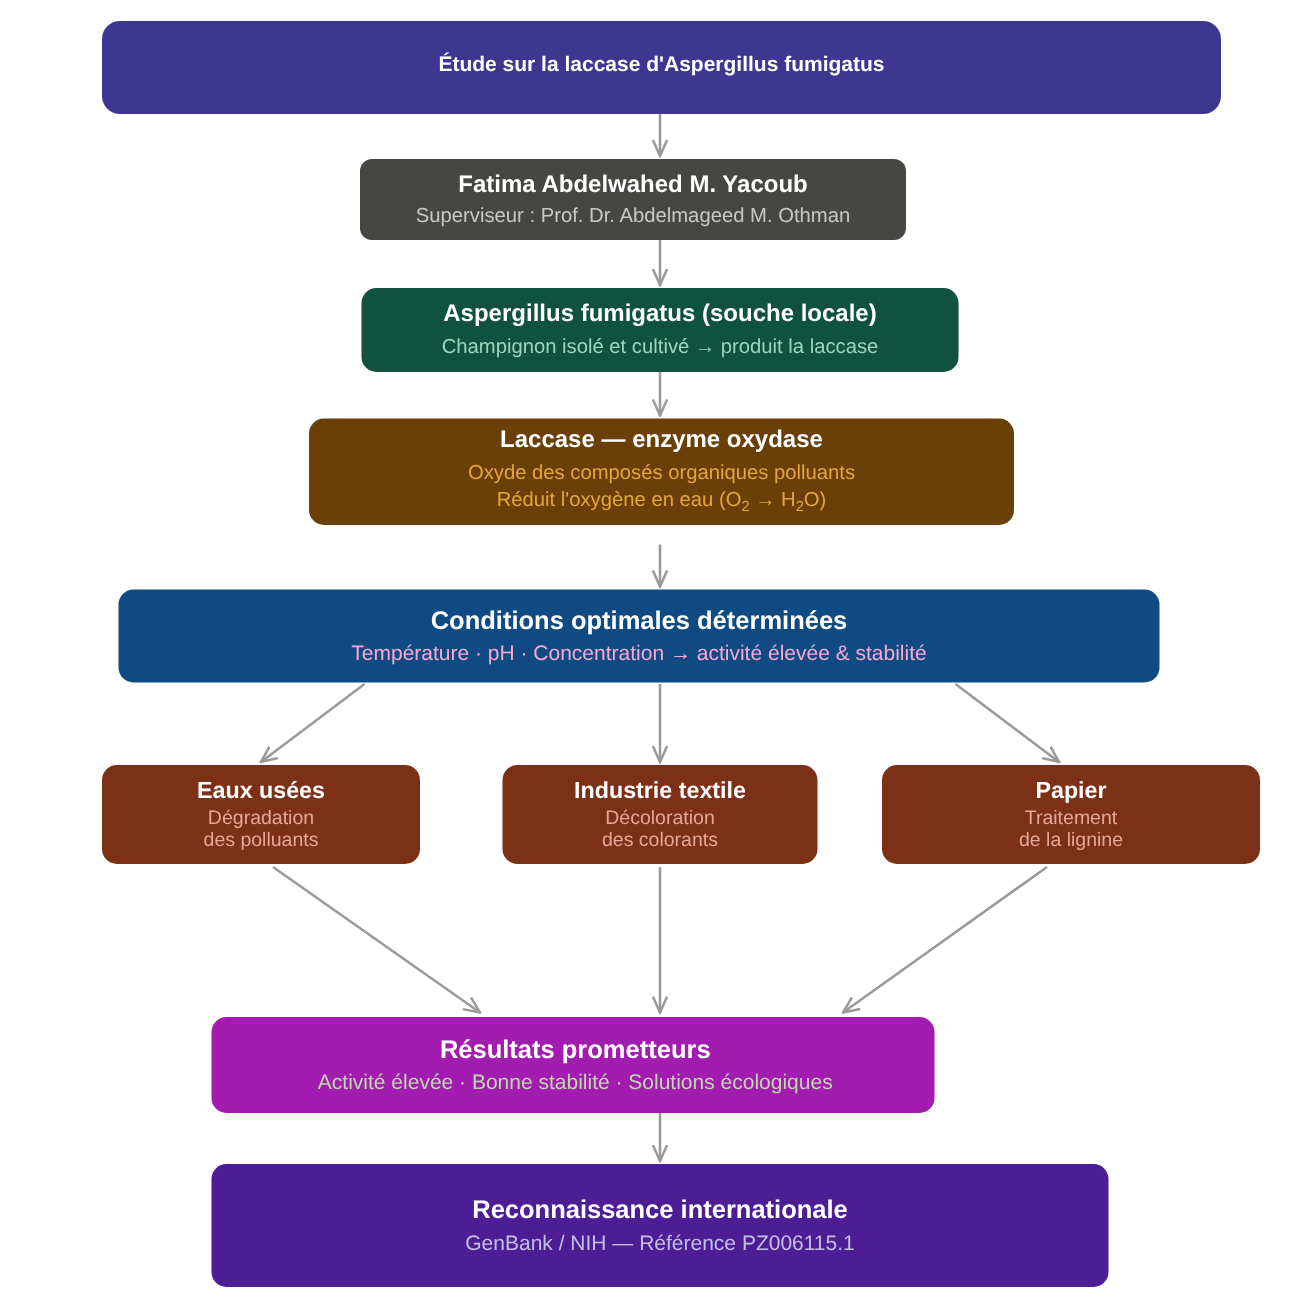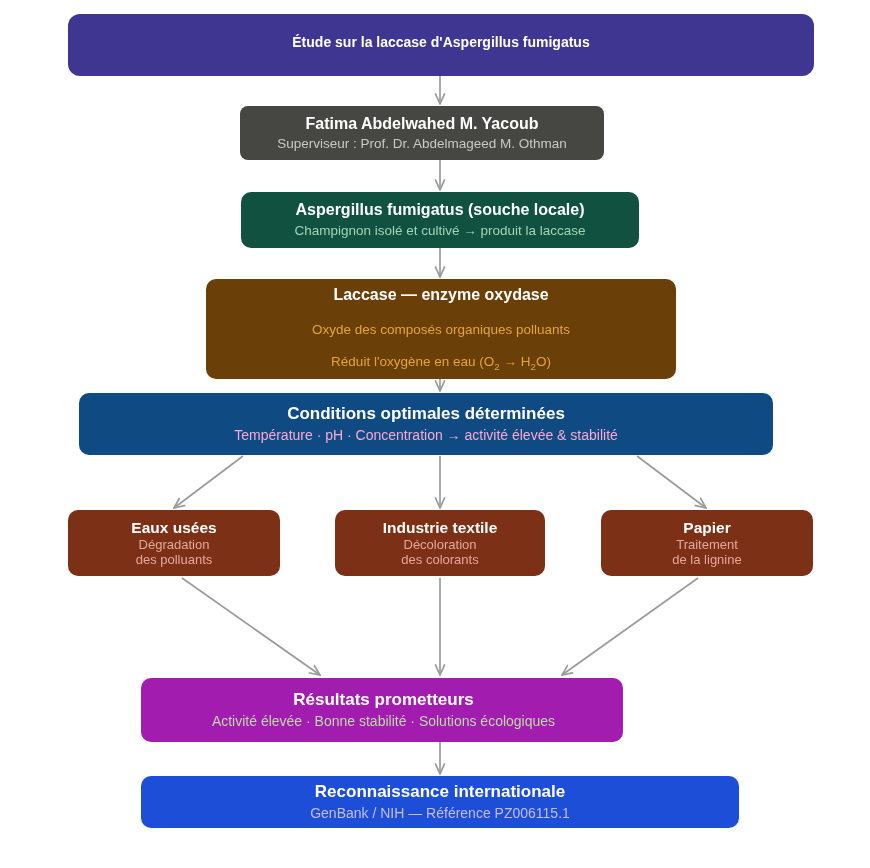--- a/index.html
+++ b/index.html
@@ -63,24 +63,23 @@
   #fungus {
     left: 241px; top: 192px; width: 398px; height: 56px;
     background: #11513f;
     border-radius: 10px;
   }
   #fungus .title { font-size: 16px; color: #ffffff; margin-bottom: 3px; }
   #fungus .sub   { font-size: 13.5px; color: #9ed4bc; }
 
   
   #enzyme {
-    left: 206px; top: 279px; width: 470px; height: 100px;
+    left: 206px; top: 279px; width: 470px; height: 71px;
     background: #6b3f08;
     border-radius: 10px;
-    justify-content: space-between;
   }
   #enzyme .title { font-size: 16px; color: #ffffff; margin-bottom: 3px; }
   #enzyme .sub   { font-size: 13.5px; color: #e3a53c; }
   #enzyme .sub + .sub { margin-top: 1px; }
 
   
   #conditions {
     left: 79px; top: 393px; width: 694px; height: 62px;
     background: #104a82;
     border-radius: 10px;
@@ -92,36 +91,36 @@
   .app {
     top: 510px; height: 66px;
     background: #7c3016;
     border-radius: 10px;
     padding: 4px 10px;
   }
   .app .title { font-size: 15.5px; color: #ffffff; margin-bottom: 1px; }
   .app .sub   { font-size: 13px; color: #e3a898; line-height: 1.15; }
   #app-0 { left: 68px;  width: 212px; }
   #app-1 { left: 335px; width: 210px; }
-  #app-2 { left: 601px; width: 212px; }
+  #app-2 { left: 588px; width: 252px; }
 
   
   #results {
     left: 141px; top: 678px; width: 482px; height: 64px;
     background: #a21caf;
     border-radius: 10px;
     padding-left: 17px;
   }
   #results .title { font-size: 17px; color: #ffffff; margin-bottom: 3px; }
   #results .sub   { font-size: 14px; color: #bcd9a9; }
 
   
   #recognition {
-    left: 141px; top: 776px; width: 598px; height: 52px;
-    background: #1d4ed8;
+    left: 141px; top: 776px; width: 598px; height: 82px;
+    background: #4c1d95;
     border-radius: 10px;
   }
   #recognition .title { font-size: 17px; color: #ffffff; margin-bottom: 3px; }
   #recognition .sub   { font-size: 14px; color: #c3bee4; }
 
   
   #arrows {
     position: absolute;
     left: 0; top: 0;
     width: 870px; height: 868px;

